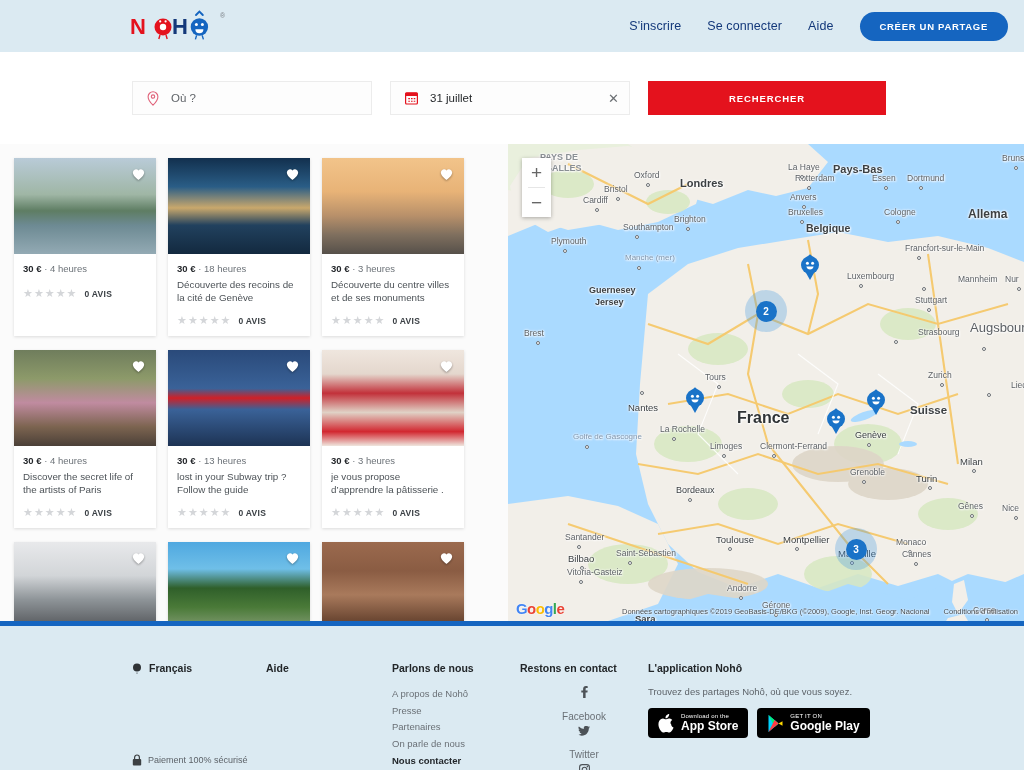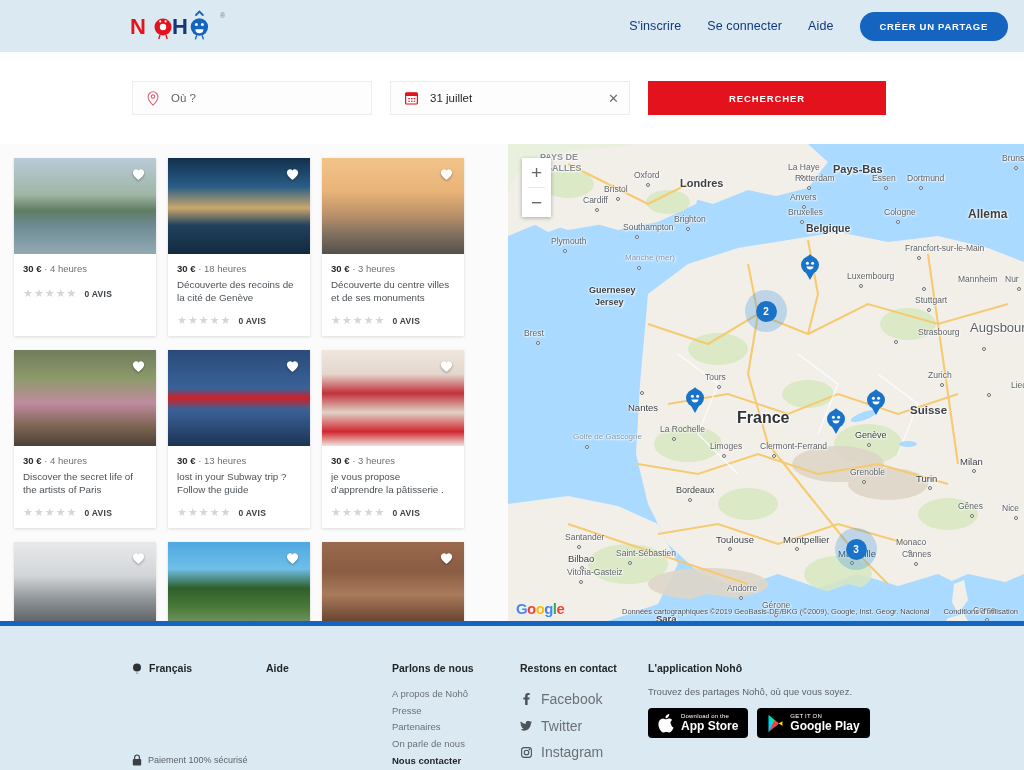--- a/index.html
+++ b/index.html
@@ -199,21 +199,21 @@
     display: block; font-size: 9.5px; color: #6a7076;
     text-decoration: none; line-height: 1.75; cursor: pointer;
   }
   .flink.strong { color: #23272b; font-weight: bold; }
   .lang-row {
     display: flex; align-items: center; gap: 7px;
     font-size: 10.5px; font-weight: bold; color: #222629; cursor: pointer;
   }
   .social-row {
     display: flex; align-items: center; gap: 9px;
-    font-size: 14px; color: #6a7076; line-height: 1.9; cursor: pointer;
+    font-size: 10px; color: #6a7076; line-height: 1.9; cursor: pointer; flex-direction: column;
   }
   .social-ico { width: 12px; display: flex; justify-content: center; color: #4c5257; }
   .app-sub { font-size: 9.5px; color: #5d6369; margin-bottom: 11px; }
   .badges { display: flex; gap: 9px; }
   .badge {
     background: #000; border-radius: 4px; height: 30px;
     display: flex; align-items: center; gap: 6px;
     padding: 0 10px; cursor: pointer;
   }
   .badge-txt-s { font-size: 6px; color: #fff; line-height: 1.1; letter-spacing: .2px; }
@@ -634,21 +634,21 @@
         <div class="map-label" style="left:60px;top:409px;font-size:9.5px;font-weight:normal;color:#3c4043;">Bilbao</div>
         <div class="map-dot" style="left:74px;top:424px;"></div>
         <div class="map-label" style="left:59px;top:423px;font-size:8.5px;font-weight:normal;color:#5b5f63;">Vitoria-Gasteiz</div>
         <div class="map-dot" style="left:73px;top:438px;"></div>
         <div class="map-label" style="left:219px;top:439px;font-size:8.5px;font-weight:normal;color:#5b5f63;">Andorre</div>
         <div class="map-dot" style="left:233px;top:454px;"></div>
         <div class="map-label" style="left:254px;top:456px;font-size:8.5px;font-weight:normal;color:#5b5f63;">Gérone</div>
         <div class="map-dot" style="left:268px;top:471px;"></div>
         <div class="map-label" style="left:465px;top:461px;font-size:8.5px;font-weight:normal;color:#5b5f63;">Corse</div>
         <div class="map-dot" style="left:479px;top:476px;"></div>
-        <div class="map-label" style="left:148px;top:469px;font-size:9.5px;font-weight:bold;color:#3c4043;">Sara</div>
+        <div class="map-label" style="left:127px;top:469px;font-size:9.5px;font-weight:bold;color:#3c4043;">Sara</div>
         <div class="map-label" style="left:494px;top:9px;font-size:8.5px;font-weight:normal;color:#5b5f63;">Brunsw</div>
         <div class="map-dot" style="left:508px;top:24px;"></div>
       </div>
 
     <div class="zoom-ctl">
       <div class="zoom-btn">+</div>
       <div class="zoom-sep"></div>
       <div class="zoom-btn">−</div>
     </div>
 

